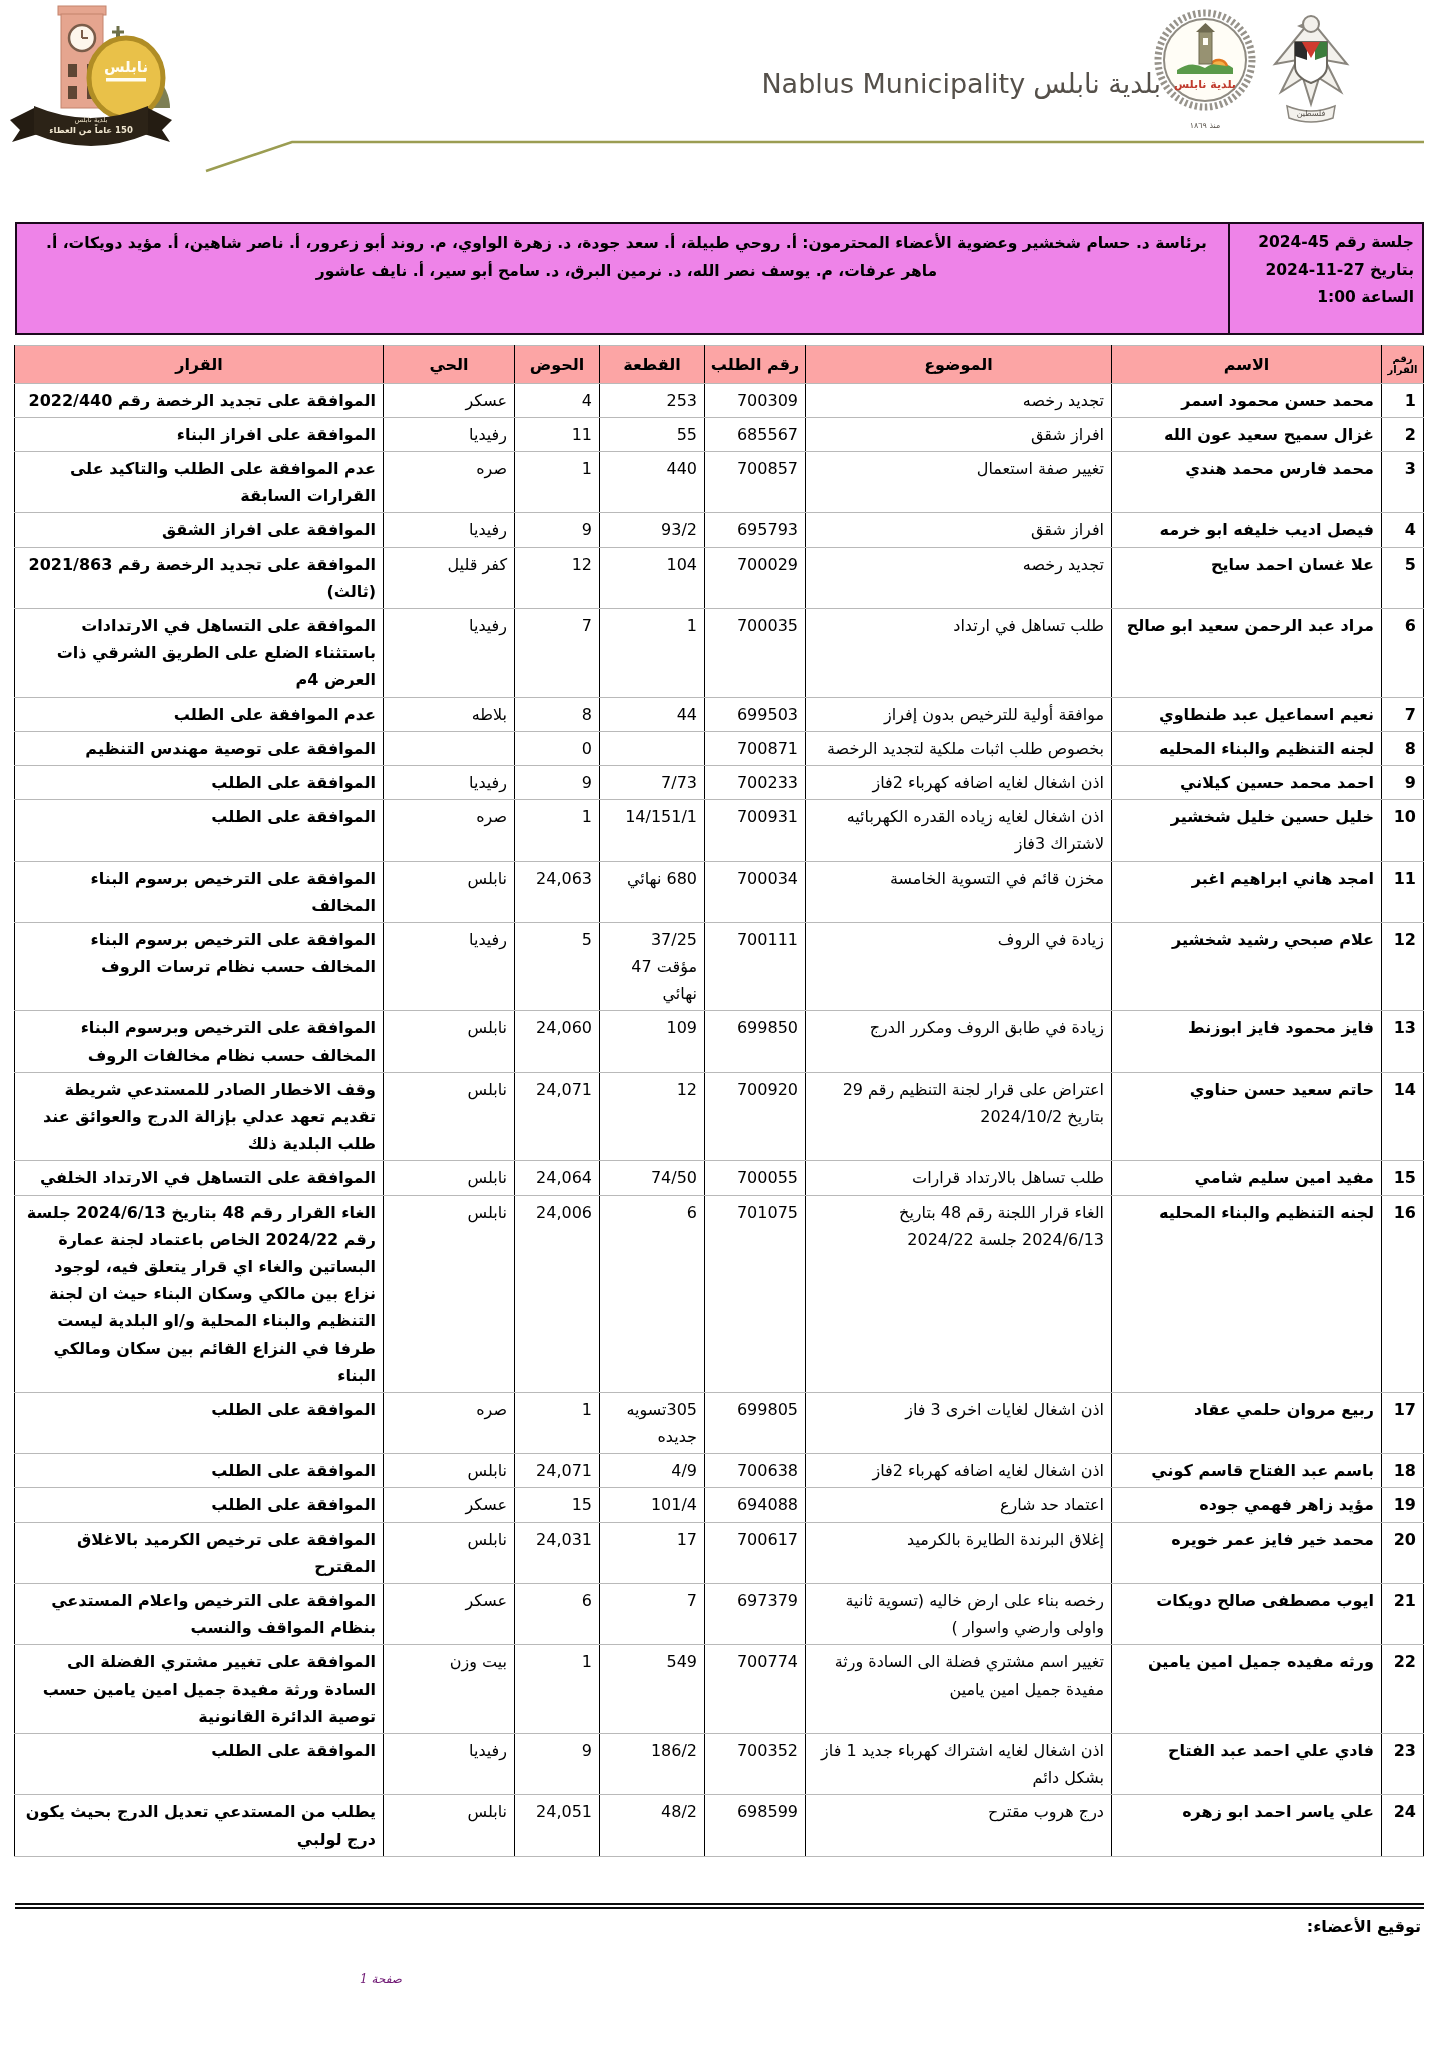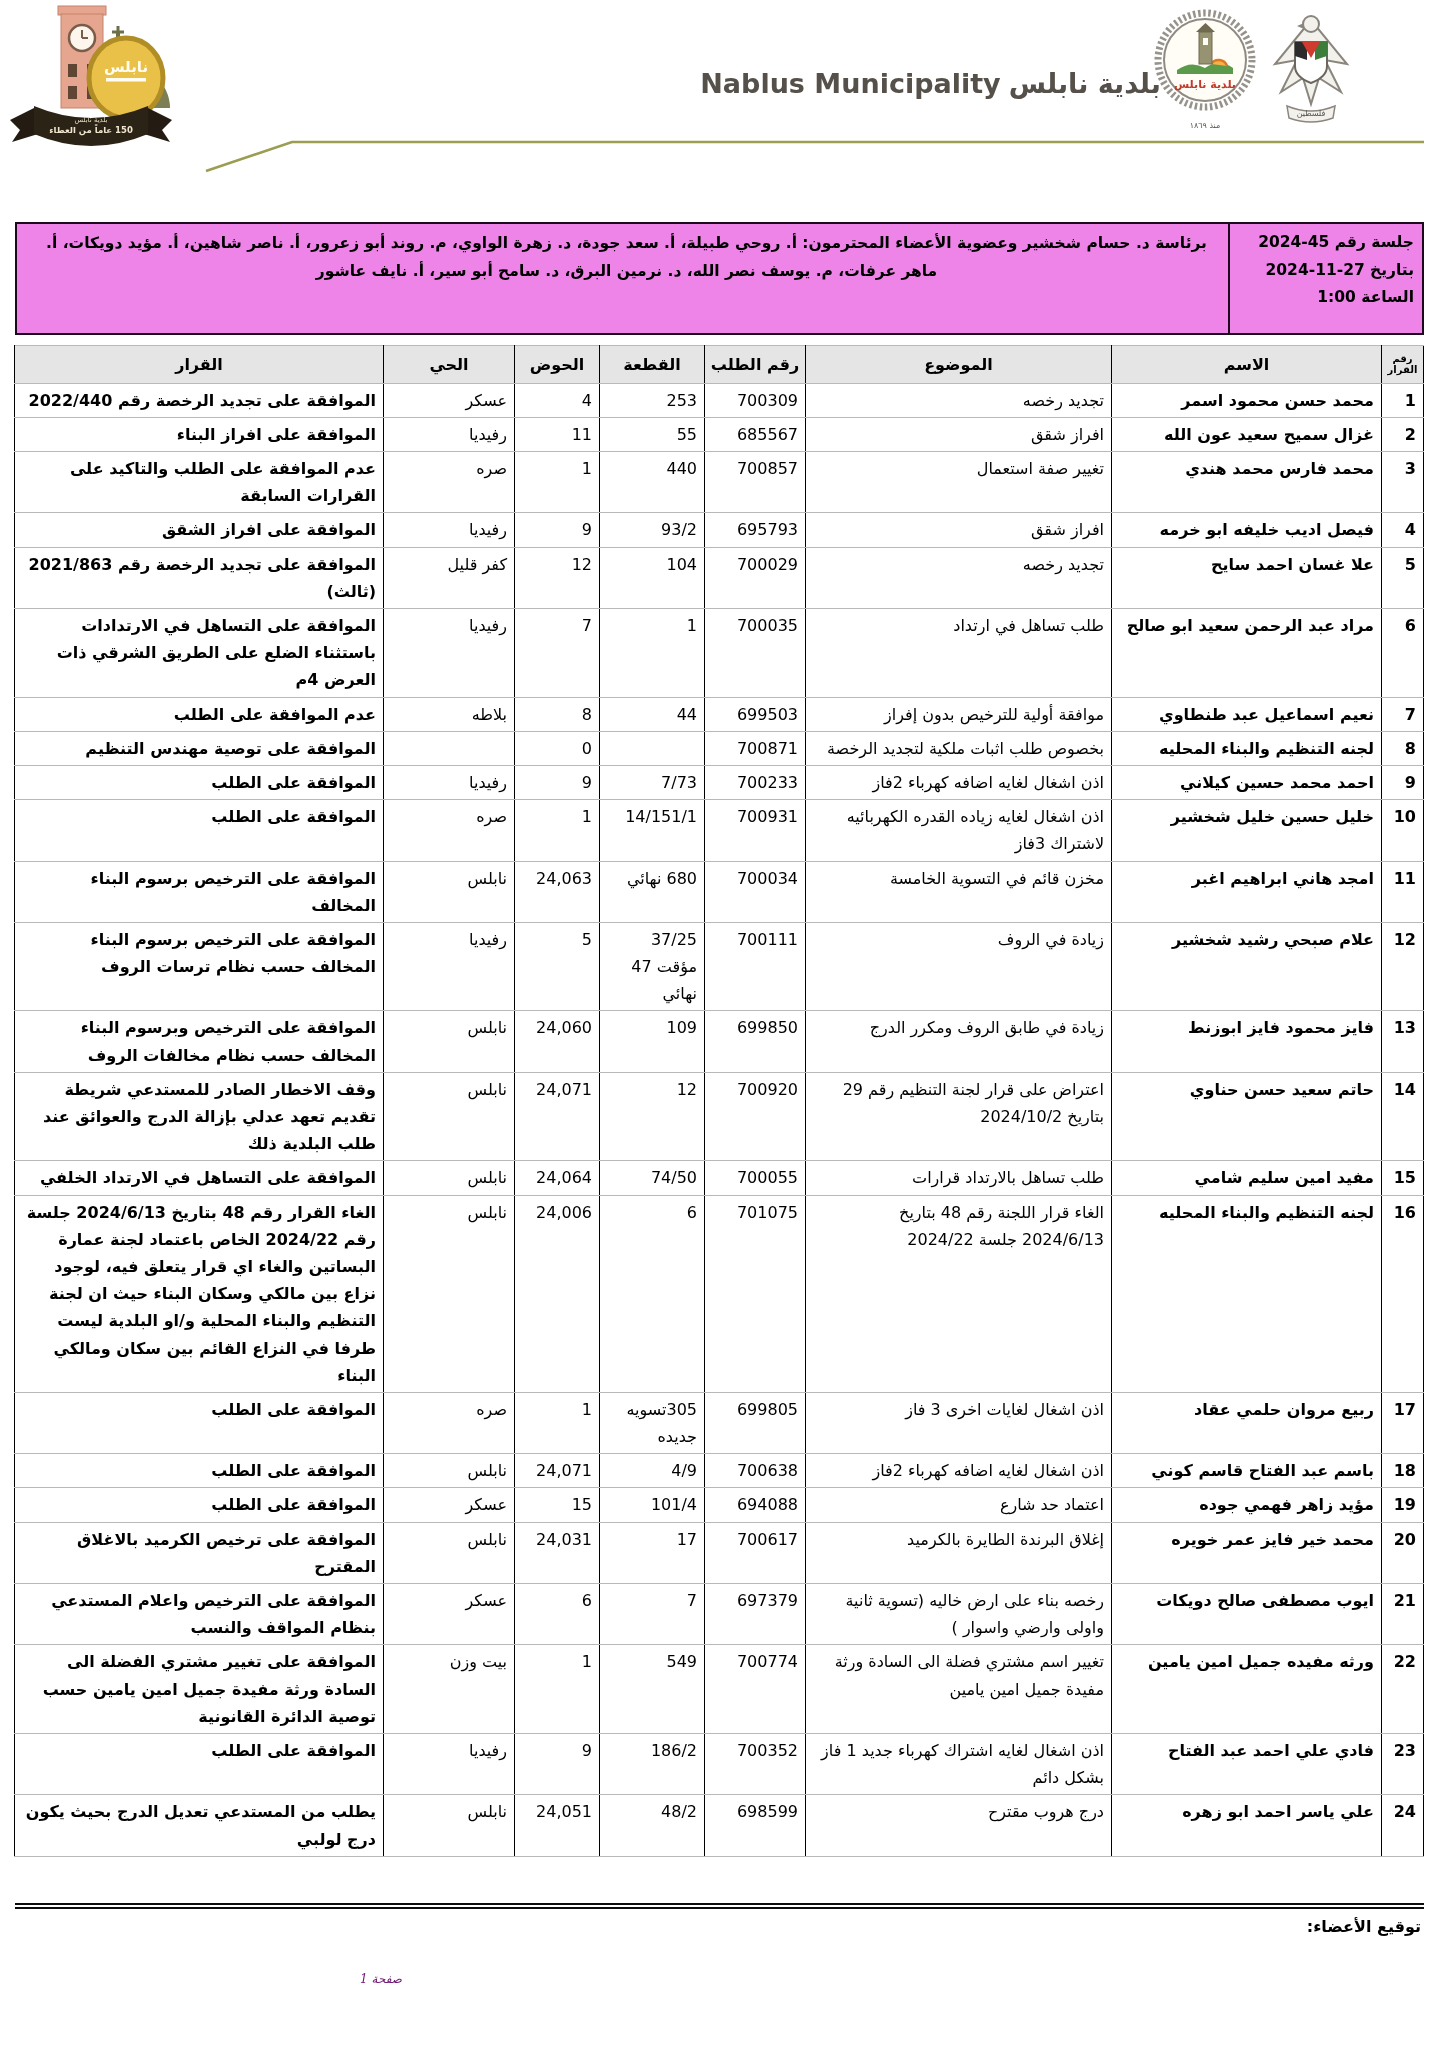--- a/index.html
+++ b/index.html
@@ -8,21 +8,21 @@
     direction:rtl;overflow:hidden;
     font-family:"DejaVu Sans","Liberation Sans",sans-serif;color:#000;
   }
   
   .page-header{position:relative;height:222px;}
   .header-lines{position:absolute;inset:0;pointer-events:none;}
   .logo-150{position:absolute;left:6px;top:2px;}
   .emblems{position:absolute;right:70px;top:8px;}
   .muni-name{
     position:absolute;top:68px;right:278px;
-    font-size:27px;font-weight:bold;color:#55504a;white-space:nowrap;
+    font-size:27px;font-weight:normal;color:#55504a;white-space:nowrap;
   }
   .muni-name .ar{margin-left:8px;}
   .doc-title{
     position:absolute;top:148px;left:0;width:100%;
     text-align:center;font-size:20px;font-weight:bold;color:#111;
   }
   
   .session-bar{
     display:flex;margin:0 15px;background:#ee83e8;
     border:2px solid #1c091d;font-weight:bold;font-size:15.5px;color:#000;
@@ -39,21 +39,21 @@
     width:1409px;margin:10px 15px 0;border-collapse:collapse;table-layout:fixed;
     font-size:16px;
   }
   .decisions th,.decisions td{
     border-left:1px solid #000;border-right:1px solid #000;
     border-top:1px solid #b9b9b9;border-bottom:1px solid #b9b9b9;
     overflow:hidden;
   }
   .decisions th{
     font-weight:bold;text-align:center;padding:9px 2px;font-size:16px;
-    vertical-align:middle;background:#e5e5e5;
+    vertical-align:middle;background:#fca5a5;
   }
   .decisions th.col-no{font-size:10px;padding:0 1px;}
   .decisions td{
     vertical-align:top;padding:3px 7px;line-height:1.7;text-align:right;
     word-wrap:break-word;
   }
   .decisions td.cell-no,.decisions td.cell-name,.decisions td.cell-decision{font-weight:bold;}
   
   .footer-rule{
     margin:46px 15px 0;height:2px;

